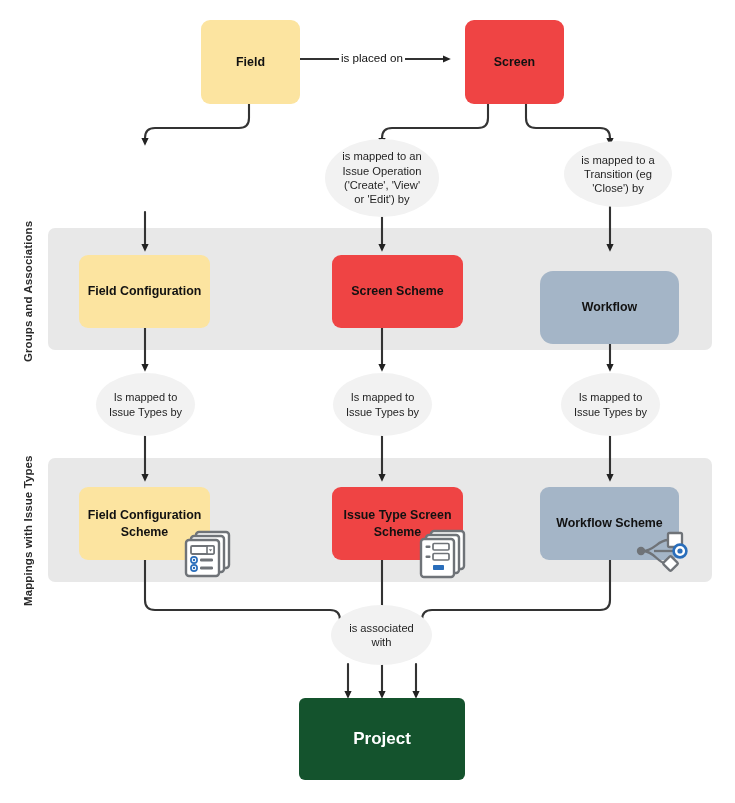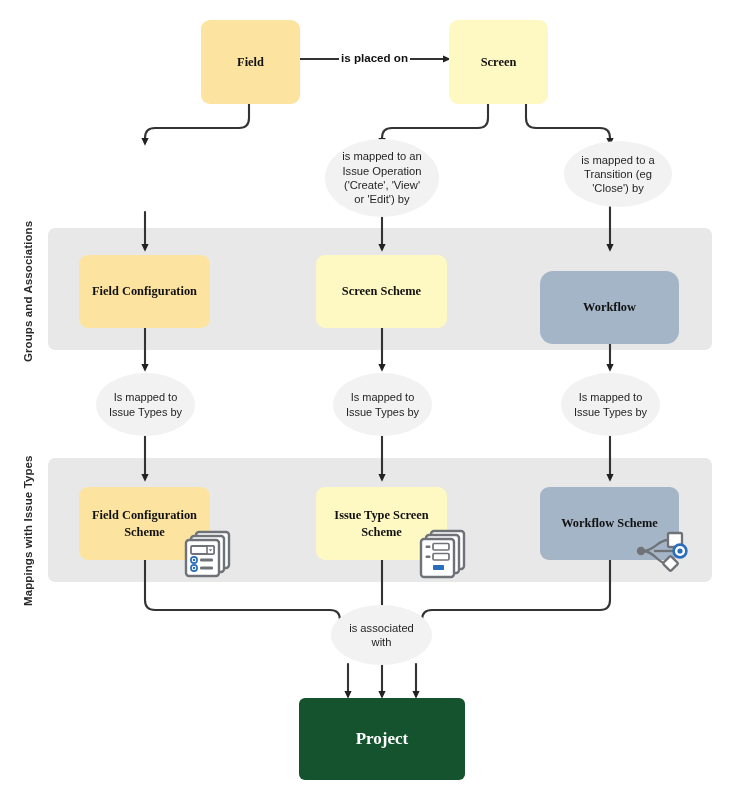--- a/index.html
+++ b/index.html
@@ -49,24 +49,23 @@
     align-items: center;
     justify-content: center;
     text-align: center;
     font-size: 12.4px;
     font-weight: bold;
     color: #111111;
     line-height: 1.35;
     box-sizing: border-box;
     padding: 4px 8px;
     z-index: 2;
-    font-family: Liberation Serif, serif;
   }
   .node.yellow { background: #fce4a0; }
-  .node.green  { background: #fef9c3; }
+  .node.green  { background: #ef4444; margin-left: 16px; }
   .node.grey   { background: #a4b5c7; }
   .node.navy   {
     background: #14532d;
     color: #ffffff;
     font-size: 17px;
     border-radius: 6px;
   }
 
   .ellipse {
     position: absolute;
@@ -86,21 +85,20 @@
   .ellipse.small { font-size: 11px; }
 
   .edge-label {
     position: absolute;
     font-size: 11.6px;
     color: #111111;
     background: #ffffff;
     padding: 0 2px;
     white-space: nowrap;
     z-index: 3;
-    font-weight: bold;
   }
 
   .icon {
     position: absolute;
     z-index: 3;
   }
 </style>
 </head>
 <body>
 

